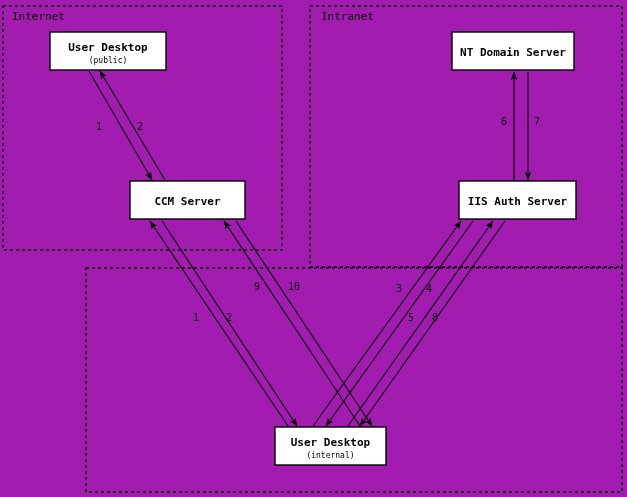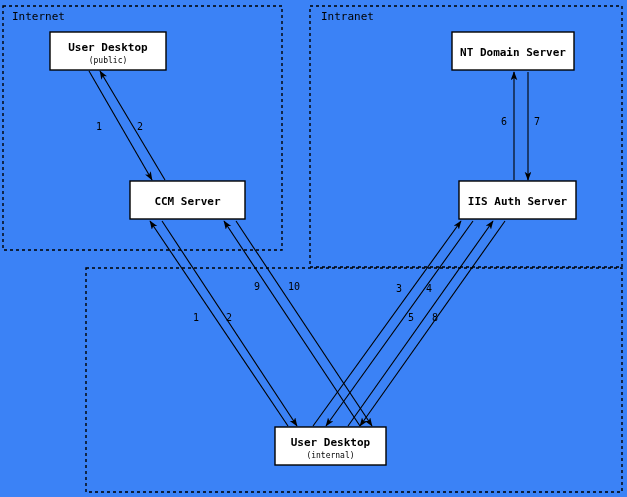--- a/index.html
+++ b/index.html
@@ -7,21 +7,21 @@
     padding: 0;
     background: #ffffff;
   }
   body {
     font-family: "DejaVu Sans Mono", monospace;
   }
   #diagram-root {
     position: relative;
     width: 627px;
     height: 497px;
-    background: #3b82f6;
+    background: #a21caf;
     overflow: hidden;
   }
   svg#diagram-canvas {
     position: absolute;
     top: 0;
     left: 0;
     width: 627px;
     height: 497px;
     display: block;
   }

